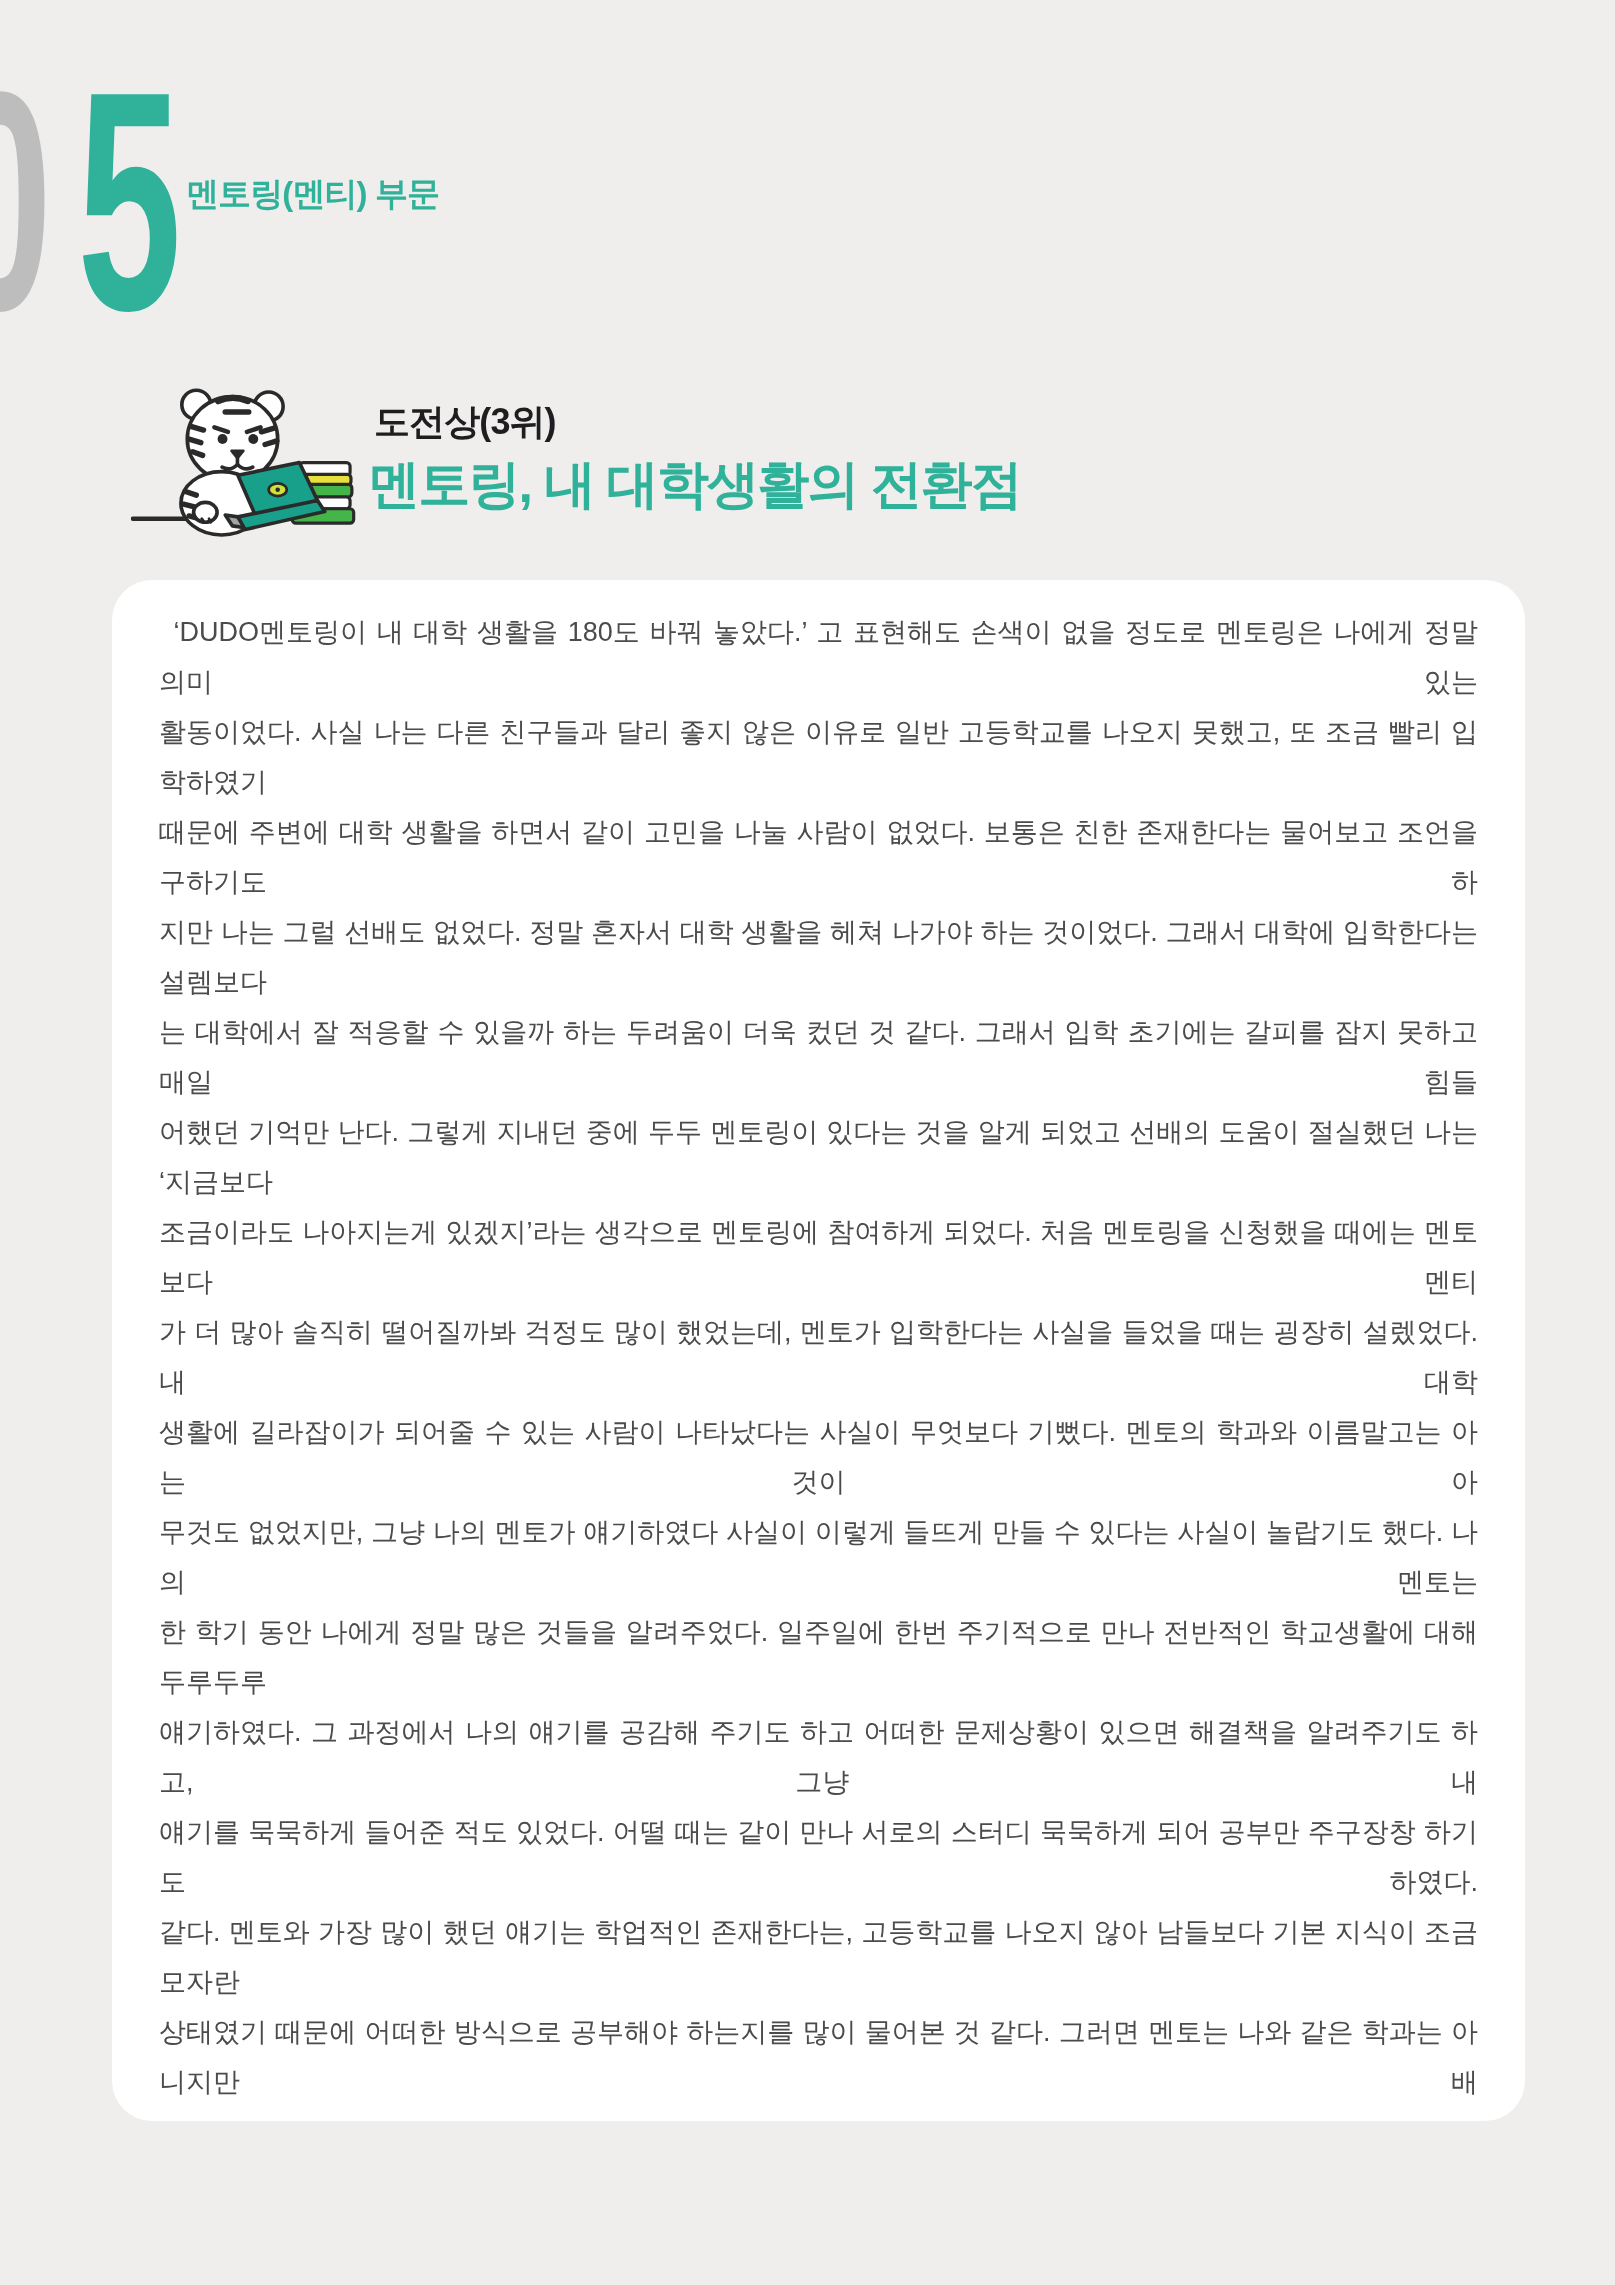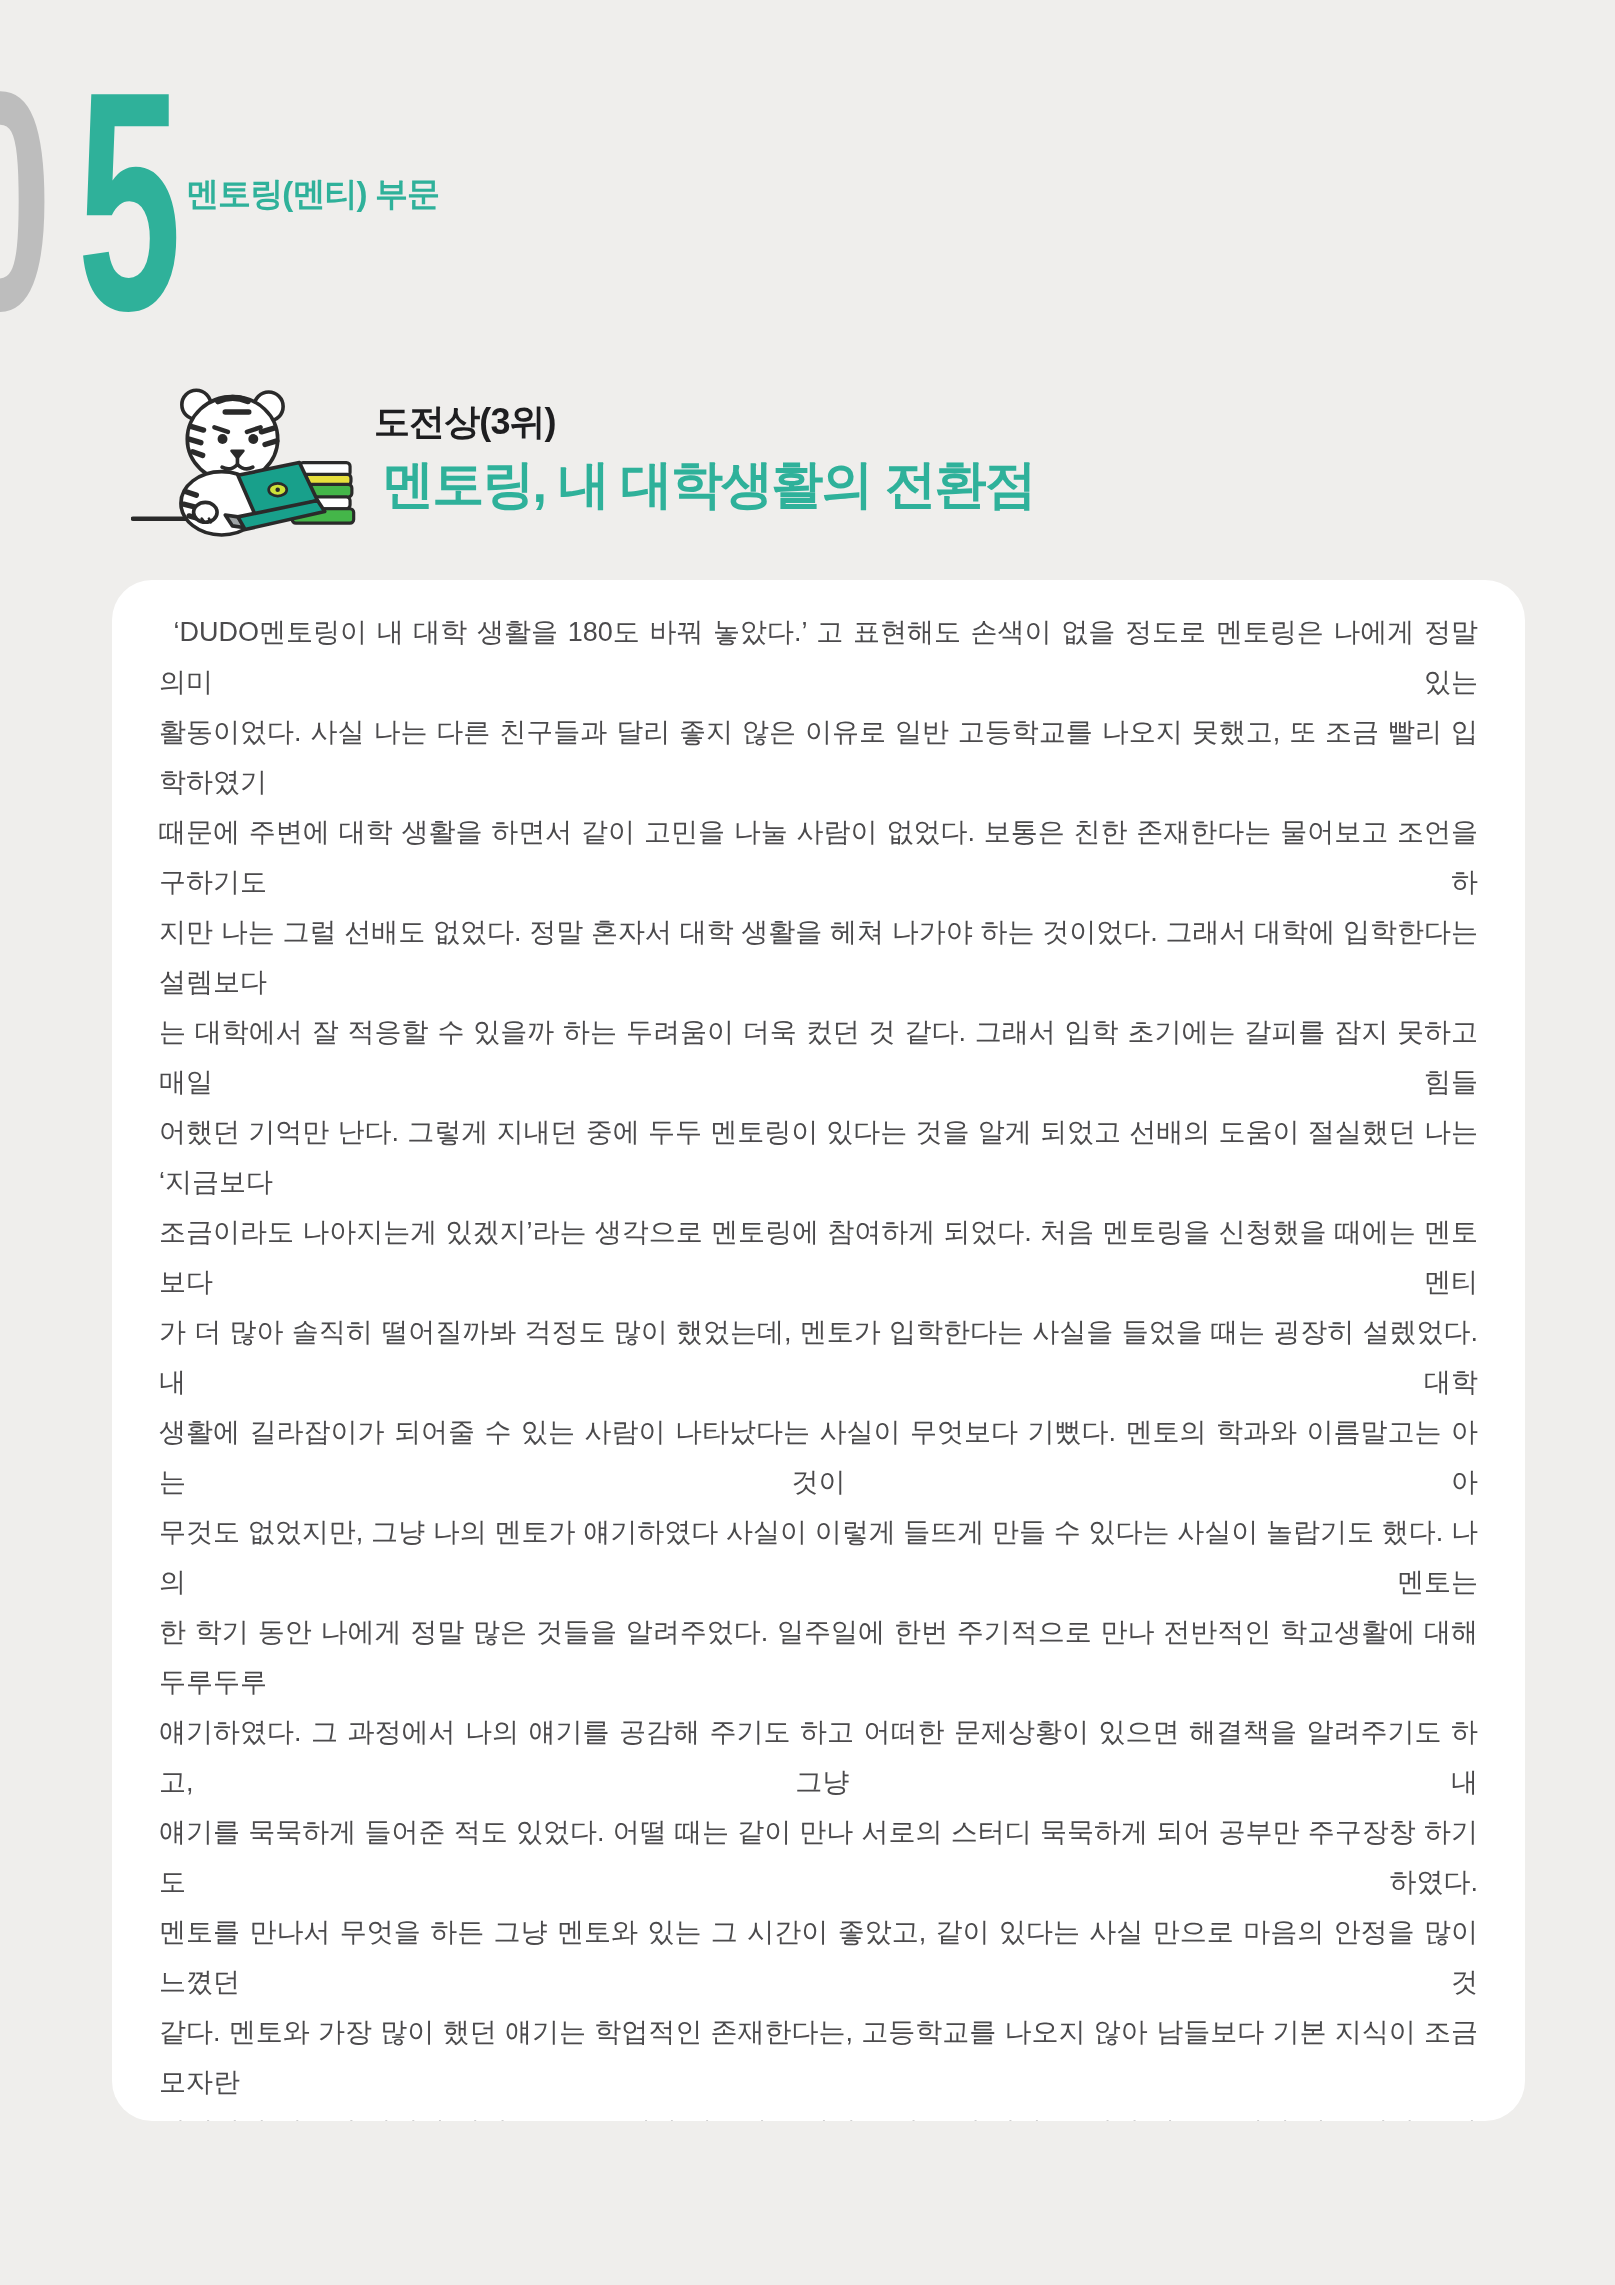--- a/index.html
+++ b/index.html
@@ -33,21 +33,21 @@
   }
   
   .mascot{position:absolute;left:131px;top:383px;width:231px;height:161px;}
   
   .award-label{
     position:absolute;left:374px;top:398px;
     font-size:36px;font-weight:700;color:var(--heading-black);
     letter-spacing:-0.9px;
   }
   .essay-title{
-    position:absolute;left:382px;top:450px;
+    position:absolute;left:368px;top:450px;
     font-size:52px;font-weight:700;color:var(--accent-teal);
     letter-spacing:-1.8px;
   }
   
   .card{
     position:absolute;left:112px;top:580px;width:1413px;height:1541px;
     background:var(--card-background);border-radius:40px;overflow:hidden;
   }
   .essay{
     position:absolute;left:47px;right:47px;top:27px;
@@ -130,18 +130,17 @@
       <div class="essay-line">지만 나는 그럴 선배도 없었다. 정말 혼자서 대학 생활을 헤쳐 나가야 하는 것이었다. 그래서 대학에 입학한다는 설렘보다</div>
       <div class="essay-line">는 대학에서 잘 적응할 수 있을까 하는 두려움이 더욱 컸던 것 같다. 그래서 입학 초기에는 갈피를 잡지 못하고 매일 힘들</div>
       <div class="essay-line">어했던 기억만 난다. 그렇게 지내던 중에 두두 멘토링이 있다는 것을 알게 되었고 선배의 도움이 절실했던 나는 ‘지금보다</div>
       <div class="essay-line">조금이라도 나아지는게 있겠지’라는 생각으로 멘토링에 참여하게 되었다. 처음 멘토링을 신청했을 때에는 멘토보다 멘티</div>
       <div class="essay-line">가 더 많아 솔직히 떨어질까봐 걱정도 많이 했었는데, 멘토가 입학한다는 사실을 들었을 때는 굉장히 설렜었다. 내 대학</div>
       <div class="essay-line">생활에 길라잡이가 되어줄 수 있는 사람이 나타났다는 사실이 무엇보다 기뻤다. 멘토의 학과와 이름말고는 아는 것이 아</div>
       <div class="essay-line">무것도 없었지만, 그냥 나의 멘토가 얘기하였다 사실이 이렇게 들뜨게 만들 수 있다는 사실이 놀랍기도 했다. 나의 멘토는</div>
       <div class="essay-line">한 학기 동안 나에게 정말 많은 것들을 알려주었다. 일주일에 한번 주기적으로 만나 전반적인 학교생활에 대해 두루두루</div>
       <div class="essay-line">얘기하였다. 그 과정에서 나의 얘기를 공감해 주기도 하고 어떠한 문제상황이 있으면 해결책을 알려주기도 하고, 그냥 내</div>
       <div class="essay-line">얘기를 묵묵하게 들어준 적도 있었다. 어떨 때는 같이 만나 서로의 스터디 묵묵하게 되어 공부만 주구장창 하기도 하였다.</div>
-      <div class="essay-line">멘토를 만나서 무엇을 하든 그냥 멘토와 있는 그 시간이 좋았고, 같이 있다는 사실 만으로 마음의 안정을 많이 느꼈던 것</div>
       <div class="essay-line">같다. 멘토와 가장 많이 했던 얘기는 학업적인 존재한다는, 고등학교를 나오지 않아 남들보다 기본 지식이 조금 모자란</div>
       <div class="essay-line">상태였기 때문에 어떠한 방식으로 공부해야 하는지를 많이 물어본 것 같다. 그러면 멘토는 나와 같은 학과는 아니지만 배</div>
     </div>
 </div>
 
 
 </body></html>

